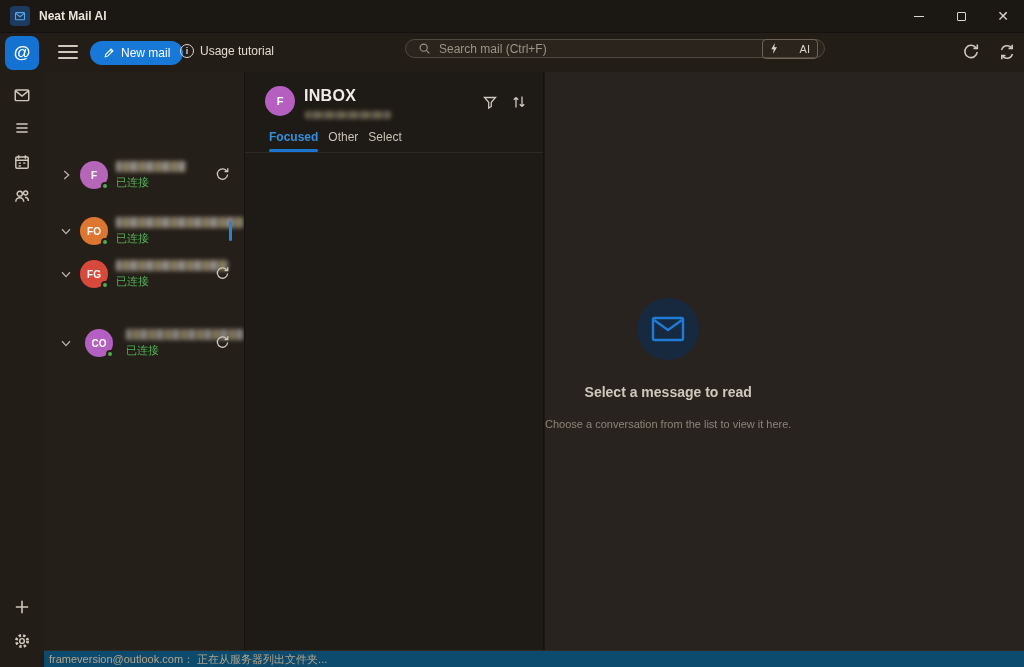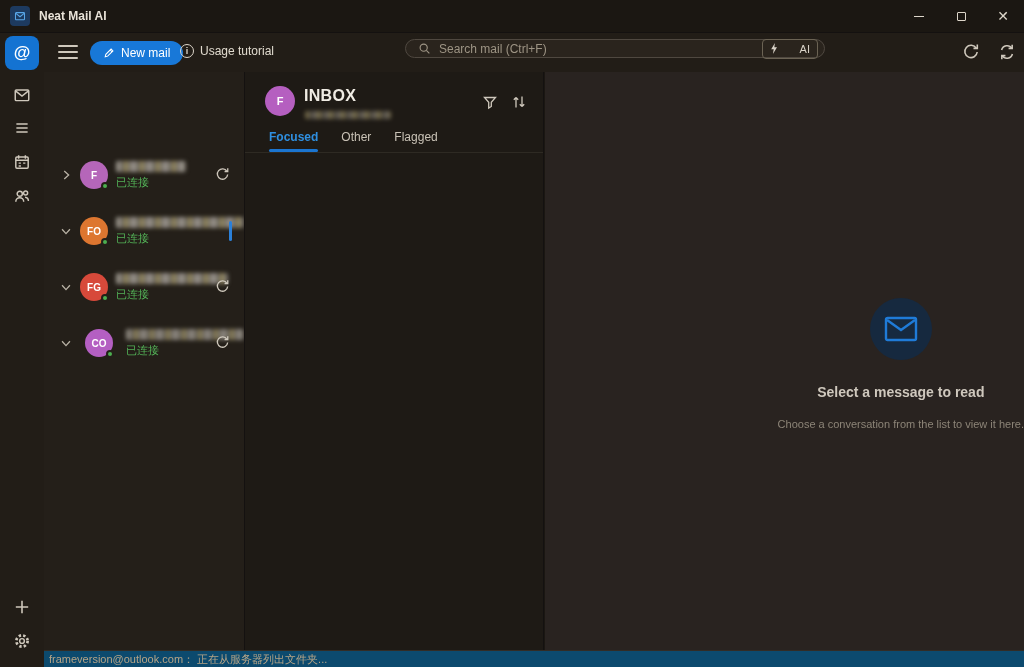--- a/index.html
+++ b/index.html
@@ -61,21 +61,21 @@
   .rail-icon.list { top:119px; }
   .rail-icon.calendar { top:153px; }
   .rail-icon.contacts { top:187px; }
   .rail-icon.add { top:598px; }
   .rail-icon.settings { top:632px; }
 
   
   .accounts { position:absolute; top:72px; left:44px; width:200px; bottom:17px;
     background:#241f19; }
   .acct-row { position:absolute; left:0; width:200px; height:46px; display:flex; align-items:center; }
-  .acct-row.r0 { top:80px; } .acct-row.r1 { top:136px; } .acct-row.r2 { top:192px; } .acct-row.r3 { top:248px;justify-content:space-between; }
+  .acct-row.r0 { top:80px; } .acct-row.r1 { top:136px; } .acct-row.r2 { top:179px; } .acct-row.r3 { top:248px;justify-content:space-between; }
   .chev { width:14px; height:14px; margin-left:15px; color:#b9b2a5; flex:none; cursor:pointer; }
   .chev.down svg { transform:rotate(90deg); }
   .avatar { position:relative; width:28px; height:28px; border-radius:50%; margin-left:7px;
     color:#fff; font-size:10px; font-weight:bold; display:flex; align-items:center;
     justify-content:center; flex:none; }
   .presence { position:absolute; right:-1px; bottom:-1px; width:8px; height:8px;
     border-radius:50%; background:#4caf50; border:2px solid #241f19; }
   .av0 { background:#b566b9; } .av1 { background:#dd7630; } .av2 { background:#d7493a; } .av3 { background:#b45fc2; }
   .acct-text { margin-left:8px; display:flex; flex-direction:column; gap:3px; min-width:0; }
   .censor { height:11px; border-radius:2px; filter:blur(2.2px);
@@ -93,29 +93,29 @@
   .mbx-avatar { position:absolute; left:20px; top:14px; width:30px; height:30px; border-radius:50%;
     background:#b55fc0; color:#fff; font-size:11px; font-weight:bold;
     display:flex; align-items:center; justify-content:center; }
   .mbx-title { position:absolute; left:59px; top:15px; font-size:16px; font-weight:bold;
     color:#f0ece4; letter-spacing:.3px; }
   .mbx-email-censor { position:absolute; left:60px; top:39px; width:86px; height:8px;
     border-radius:2px; filter:blur(2px); opacity:.75;
     background:repeating-linear-gradient(90deg,#8d8157 0 4px,#5e594f 4px 8px,#7e786d 8px 12px); }
   .mbx-actions { position:absolute; right:16px; top:22px; display:flex; gap:13px; }
   .mbx-action { width:16px; height:16px; color:#cfc8bc; cursor:pointer; }
-  .tabs { position:absolute; left:24px; top:58px; display:flex; gap:23px; }
+  .tabs { position:absolute; left:24px; top:58px; display:flex; gap:10px; }
   .tab { font-size:12px; color:#c9c2b6; padding-bottom:6px; position:relative; cursor:pointer; }
   .tab.active { color:#2f8fe0; font-weight:bold; }
   .tab.active::after { content:""; position:absolute; left:0; right:0; bottom:-2px; height:3px;
     border-radius:2px; background:#1b75d0; }
 
   
   .reading { position:absolute; top:72px; left:545px; right:0; bottom:17px; background:#292320;
-    display:flex; flex-direction:column; align-items:flex-end; justify-content:center; }
+    display:flex; flex-direction:column; align-items:flex-start; justify-content:center; }
   .reading-inner { display:flex; flex-direction:column; align-items:center; transform:translateY(3px); }
   .empty-circle { width:62px; height:62px; border-radius:50%; background:#16293f;
     display:flex; align-items:center; justify-content:center; }
   .empty-circle svg { color:#1f7bd8; }
   .empty-title { margin-top:24px; font-size:14px; font-weight:bold; color:#cfc8bd; }
   .empty-sub { margin-top:18px; font-size:11px; color:#8c8477; }
 
   
   .statusbar { position:absolute; left:44px; right:0; bottom:0; height:17px; background:#0c4a6e;
     border-top:1px solid #322c25; display:flex; align-items:center; }
@@ -344,21 +344,21 @@
       <span class="mbx-action">
         <svg viewBox="0 0 16 16" fill="none" stroke="currentColor" stroke-width="1.3" width="16" height="16">
           <path d="M5 13.5v-10M5 3.5L2.8 5.8M5 3.5l2.2 2.3"></path>
           <path d="M11 2.5v10M11 12.5l-2.2-2.3M11 12.5l2.2-2.3"></path>
         </svg>
       </span>
     </div>
     <div class="tabs">
       <div class="tab active">Focused</div>
       <div class="tab">Other</div>
-      <div class="tab">Flagged</div>
+      <div class="tab">Select</div>
     </div>
   </div>
 </div>
 
 <div class="reading">
   <div class="reading-inner">
     <div class="empty-circle">
       <svg width="34" height="26" viewBox="0 0 34 26" fill="none" stroke="currentColor" stroke-width="2.4">
         <rect x="2" y="2" width="30" height="22" rx="1.5"></rect>
           <path d="M3 4l14 10L31 4"></path>

